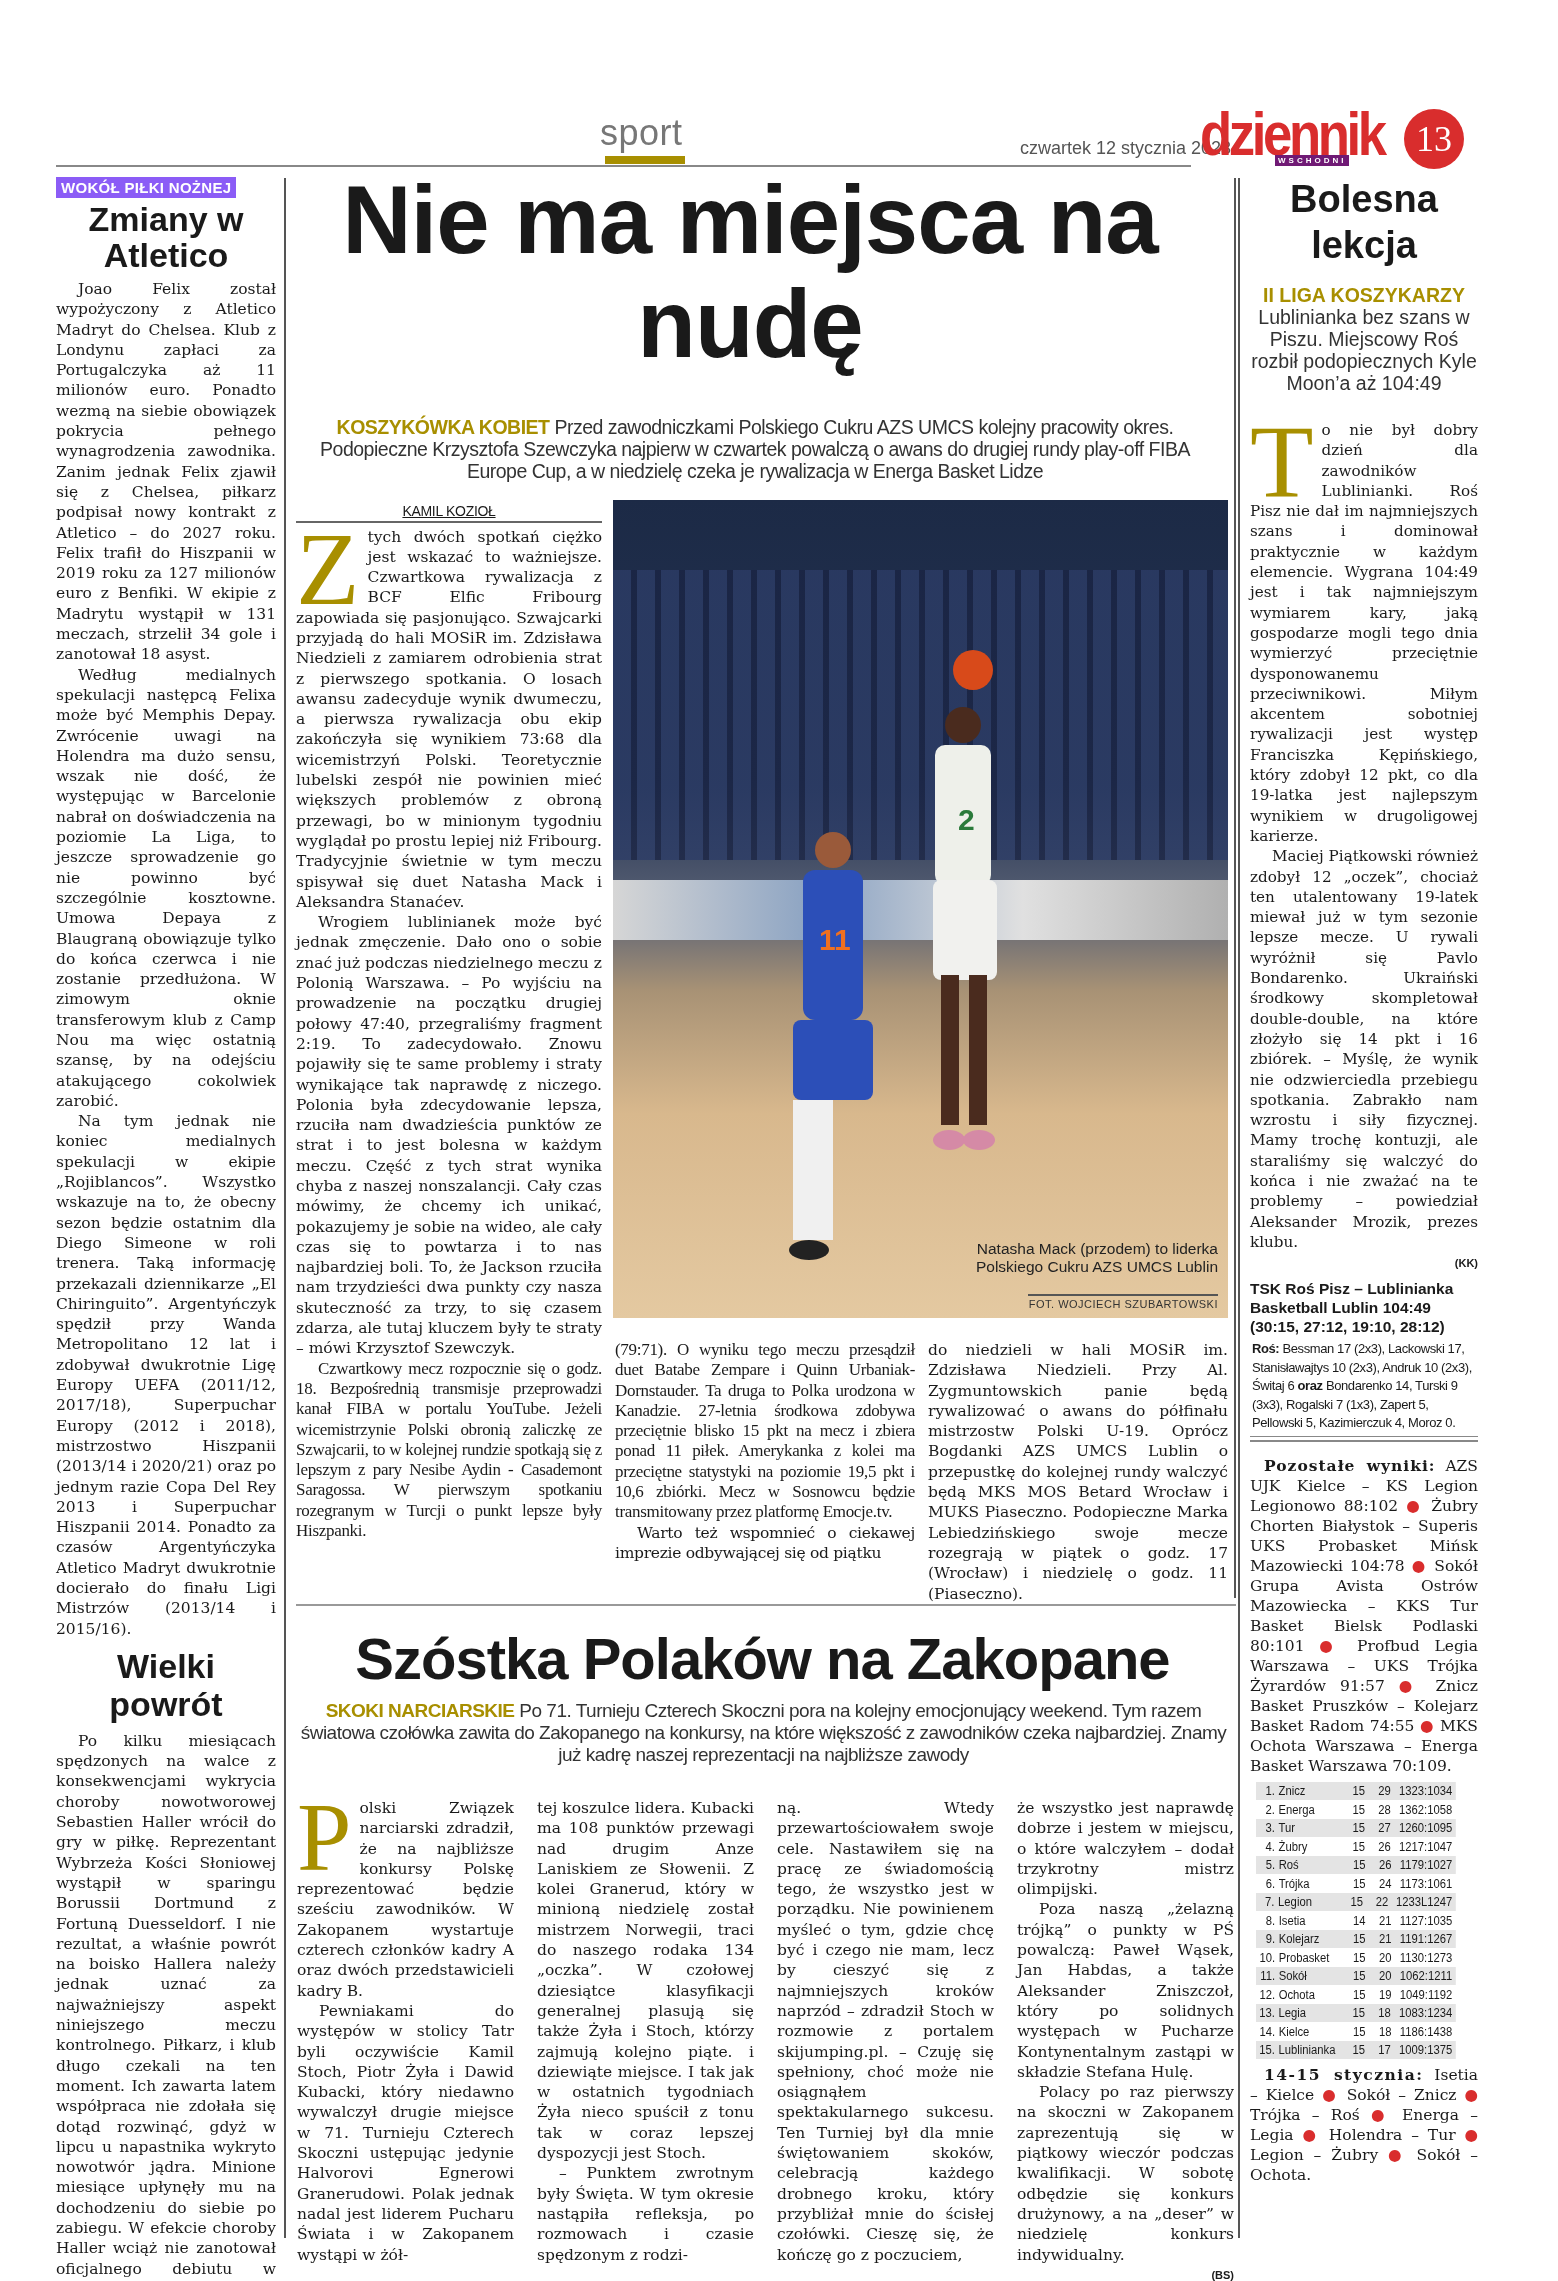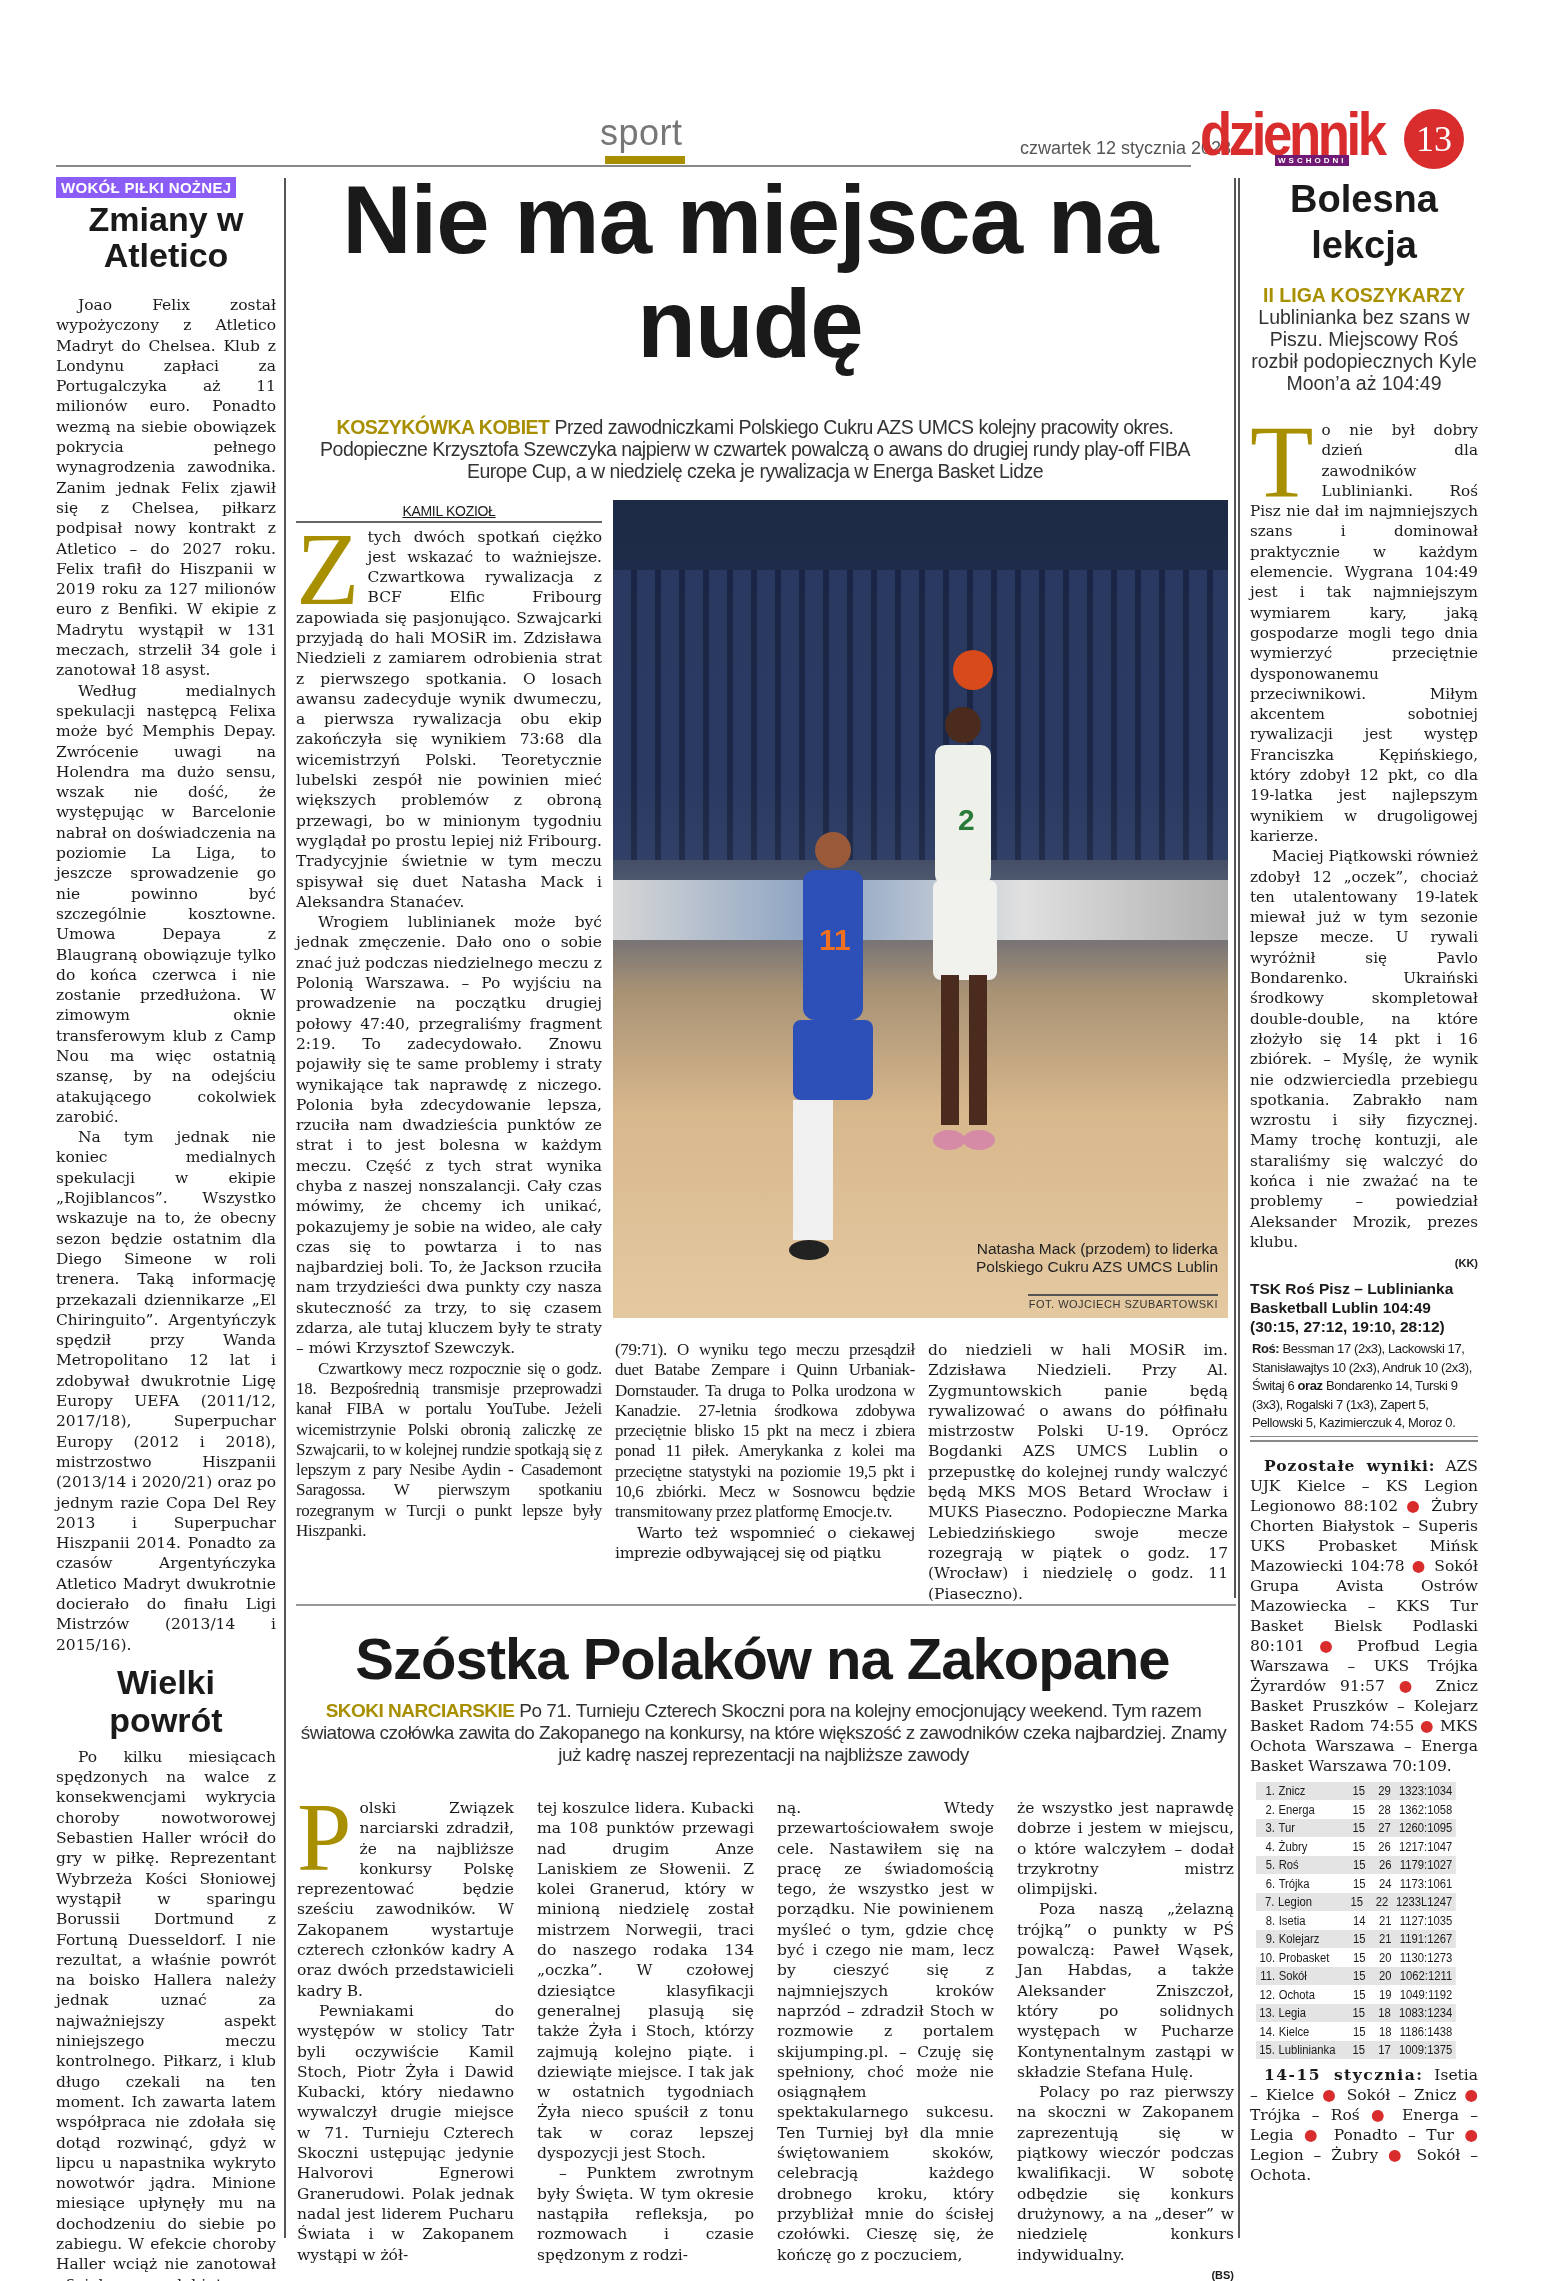--- a/index.html
+++ b/index.html
@@ -60,21 +60,21 @@
 <div class="abs section-bar"></div>
 <div class="hrule" style="left:56px; top:165px; width:1135px; height:1.5px; background:#888;"></div>
 <div class="abs date">czwartek 12 stycznia 2023</div>
 <div class="abs logo">dziennik</div>
 <div class="abs logo-sub">WSCHODNI</div>
 <div class="abs page-num">13</div>
 
 <div class="abs" style="left:56px; top:178px; width:220px;">
   <span class="kicker-box">WOKÓŁ PIŁKI NOŻNEJ</span>
   <h2 style="font-size:34px; margin-top:4px; line-height:36px;">Zmiany w Atletico</h2>
-  <div class="body-text" style="margin-top:22px;">
+  <div class="body-text" style="margin-top:6px;">
     <p>Joao Felix został wypożyczony z Atletico Madryt do Chelsea. Klub z Londynu zapłaci za Portugalczyka aż 11 milionów euro. Ponadto wezmą na siebie obowiązek pokrycia pełnego wynagrodzenia zawodnika. Zanim jednak Felix zjawił się z Chelsea, piłkarz podpisał nowy kontrakt z Atletico – do 2027 roku. Felix trafił do Hiszpanii w 2019 roku za 127 milionów euro z Benfiki. W ekipie z Madrytu wystąpił w 131 meczach, strzelił 34 gole i zanotował 18 asyst.</p>
     <p>Według medialnych spekulacji następcą Felixa może być Memphis Depay. Zwrócenie uwagi na Holendra ma dużo sensu, wszak nie dość, że występując w Barcelonie nabrał on doświadczenia na poziomie La Liga, to jeszcze sprowadzenie go nie powinno być szczególnie kosztowne. Umowa Depaya z Blaugraną obowiązuje tylko do końca czerwca i nie zostanie przedłużona. W zimowym oknie transferowym klub z Camp Nou ma więc ostatnią szansę, by na odejściu atakującego cokolwiek zarobić.</p>
     <p>Na tym jednak nie koniec medialnych spekulacji w ekipie „Rojiblancos”. Wszystko wskazuje na to, że obecny sezon będzie ostatnim dla Diego Simeone w roli trenera. Taką informację przekazali dziennikarze „El Chiringuito”. Argentyńczyk spędził przy Wanda Metropolitano 12 lat i zdobywał dwukrotnie Ligę Europy UEFA (2011/12, 2017/18), Superpuchar Europy (2012 i 2018), mistrzostwo Hiszpanii (2013/14 i 2020/21) oraz po jednym razie Copa Del Rey 2013 i Superpuchar Hiszpanii 2014. Ponadto za czasów Argentyńczyka Atletico Madryt dwukrotnie docierało do finału Ligi Mistrzów (2013/14 i 2015/16).</p>
   </div>
   <h2 style="font-size:34px; margin-top:8px; line-height:38px; width:200px; margin-left:auto; margin-right:auto;">Wielki powrót</h2>
   <div class="body-text" style="margin-top:8px;">
     <p>Po kilku miesiącach spędzonych na walce z konsekwencjami wykrycia choroby nowotworowej Sebastien Haller wrócił do gry w piłkę. Reprezentant Wybrzeża Kości Słoniowej wystąpił w sparingu Borussii Dortmund z Fortuną Duesseldorf. I nie rezultat, a właśnie powrót na boisko Hallera należy jednak uznać za najważniejszy aspekt niniejszego meczu kontrolnego. Piłkarz, i klub długo czekali na ten moment. Ich zawarta latem współpraca nie zdołała się dotąd rozwinąć, gdyż w lipcu u napastnika wykryto nowotwór jądra. Minione miesiące upłynęły mu na dochodzeniu do siebie po zabiegu. W efekcie choroby Haller wciąż nie zanotował oficjalnego debiutu w barwach Borussii Dortmund. Zważywszy jednak na to, że wziął udział w sparingu, należy spodziewać się, że w rundzie wiosennej znów zagra na poziomie Bundesligi.</p>
 
   </div>
 </div>
@@ -302,17 +302,17 @@
         <span class="c5">1009:1375</span>
       </div>
     </div>
 
   <div class="results" style="margin-top:6px;">
     <span style="font-weight:700; letter-spacing:1.5px; margin-left:14px;">14-15 stycznia:</span>
     <span>Isetia – Kielce</span> <span class="dot">●</span>
     <span>Sokół – Znicz</span> <span class="dot">●</span>
     <span>Trójka – Roś</span> <span class="dot">●</span>
     <span>Energa – Legia</span> <span class="dot">●</span>
-    <span>Ponadto – Tur</span> <span class="dot">●</span>
+    <span>Holendra – Tur</span> <span class="dot">●</span>
     <span>Legion – Żubry</span> <span class="dot">●</span>
     <span>Sokół – Ochota.</span>
   </div>
 </div>
 
 </body></html>

